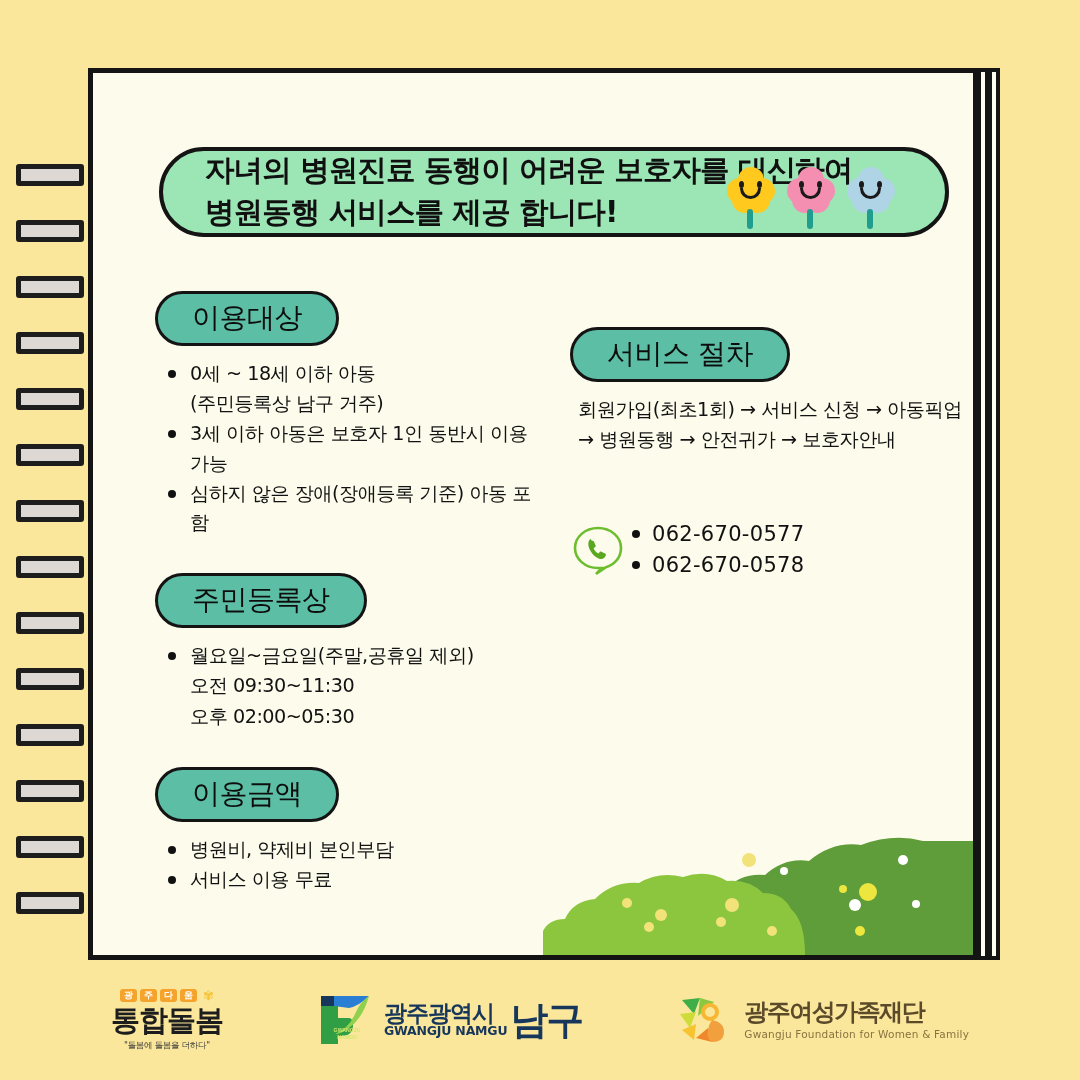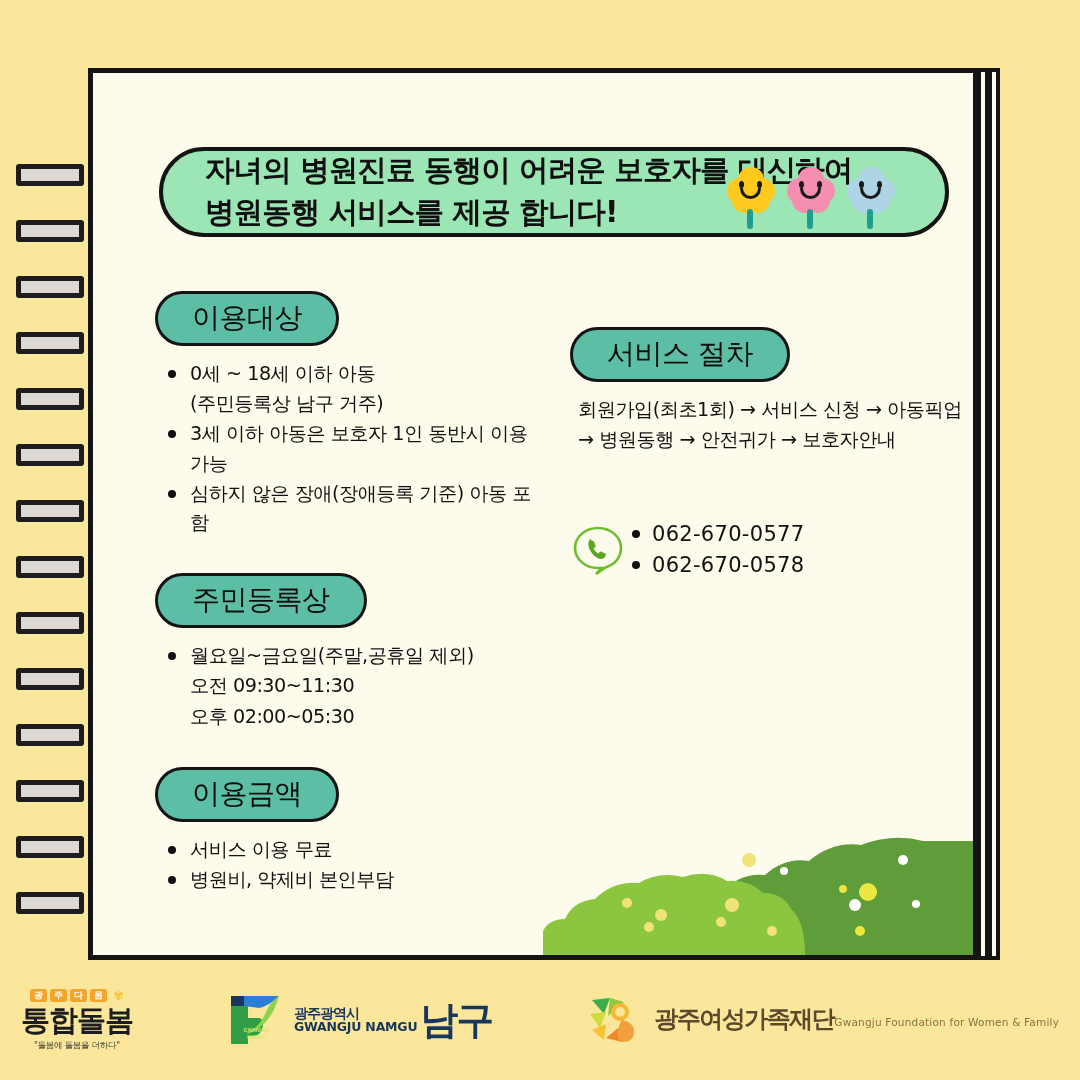--- a/index.html
+++ b/index.html
@@ -260,27 +260,27 @@
     margin-top: 5px;
     font-size: 8.5px;
     color: #3a3a3a;
     letter-spacing: -0.3px;
   }
 
   
   .namgu-mark { width: 56px; height: 56px; margin-right: 9px; }
   .namgu-text { display: flex; align-items: center; }
   .namgu-kr-block { display: flex; flex-direction: column; line-height: 1.02; }
-  .namgu-kr { font-size: 14px; font-weight: bold; color: #16365c; letter-spacing: -1px; }
+  .namgu-kr { font-size: 23px; font-weight: bold; color: #16365c; letter-spacing: -1px; }
   .namgu-en { font-size: 12.5px; font-weight: bold; color: #16365c; letter-spacing: -0.2px; }
   .namgu-big { font-size: 38px; font-weight: bold; color: #16365c; letter-spacing: -2px; margin-left: 3px; }
 
   
   .gfwf-mark { width: 58px; height: 52px; margin-right: 8px; }
-  .gfwf-text { display: flex; flex-direction: row; align-items: center; }
+  .gfwf-text { display: flex; flex-direction: column; }
   .gfwf-kr { font-size: 24px; font-weight: bold; color: #5b4a2a; letter-spacing: -1.5px; line-height: 1.05; }
   .gfwf-en { font-size: 10.5px; color: #8a7240; letter-spacing: 0.2px; margin-top: 3px; }
 </style>
 </head>
 <body>
 
 <div class="notepad">
 
   <div class="page-edge e3"></div>
   <div class="page-edge e2"></div>
@@ -364,22 +364,22 @@
               <li class="sub-line">오전 09:30~11:30</li>
               <li class="sub-line">오후 02:00~05:30</li>
             </ul>
           </div>
         </div>
 
         <div class="section" style="margin-top:36px">
           <div class="pill">이용금액</div>
           <div class="body-block">
             <ul class="bullets">
+              <li>병원비, 약제비 본인부담</li>
               <li>서비스 이용 무료</li>
-              <li>병원비, 약제비 본인부담</li>
             </ul>
           </div>
         </div>
 
       </div>
 
       <div class="col col-right">
 
 
         <div class="section" style="margin-top:36px">

